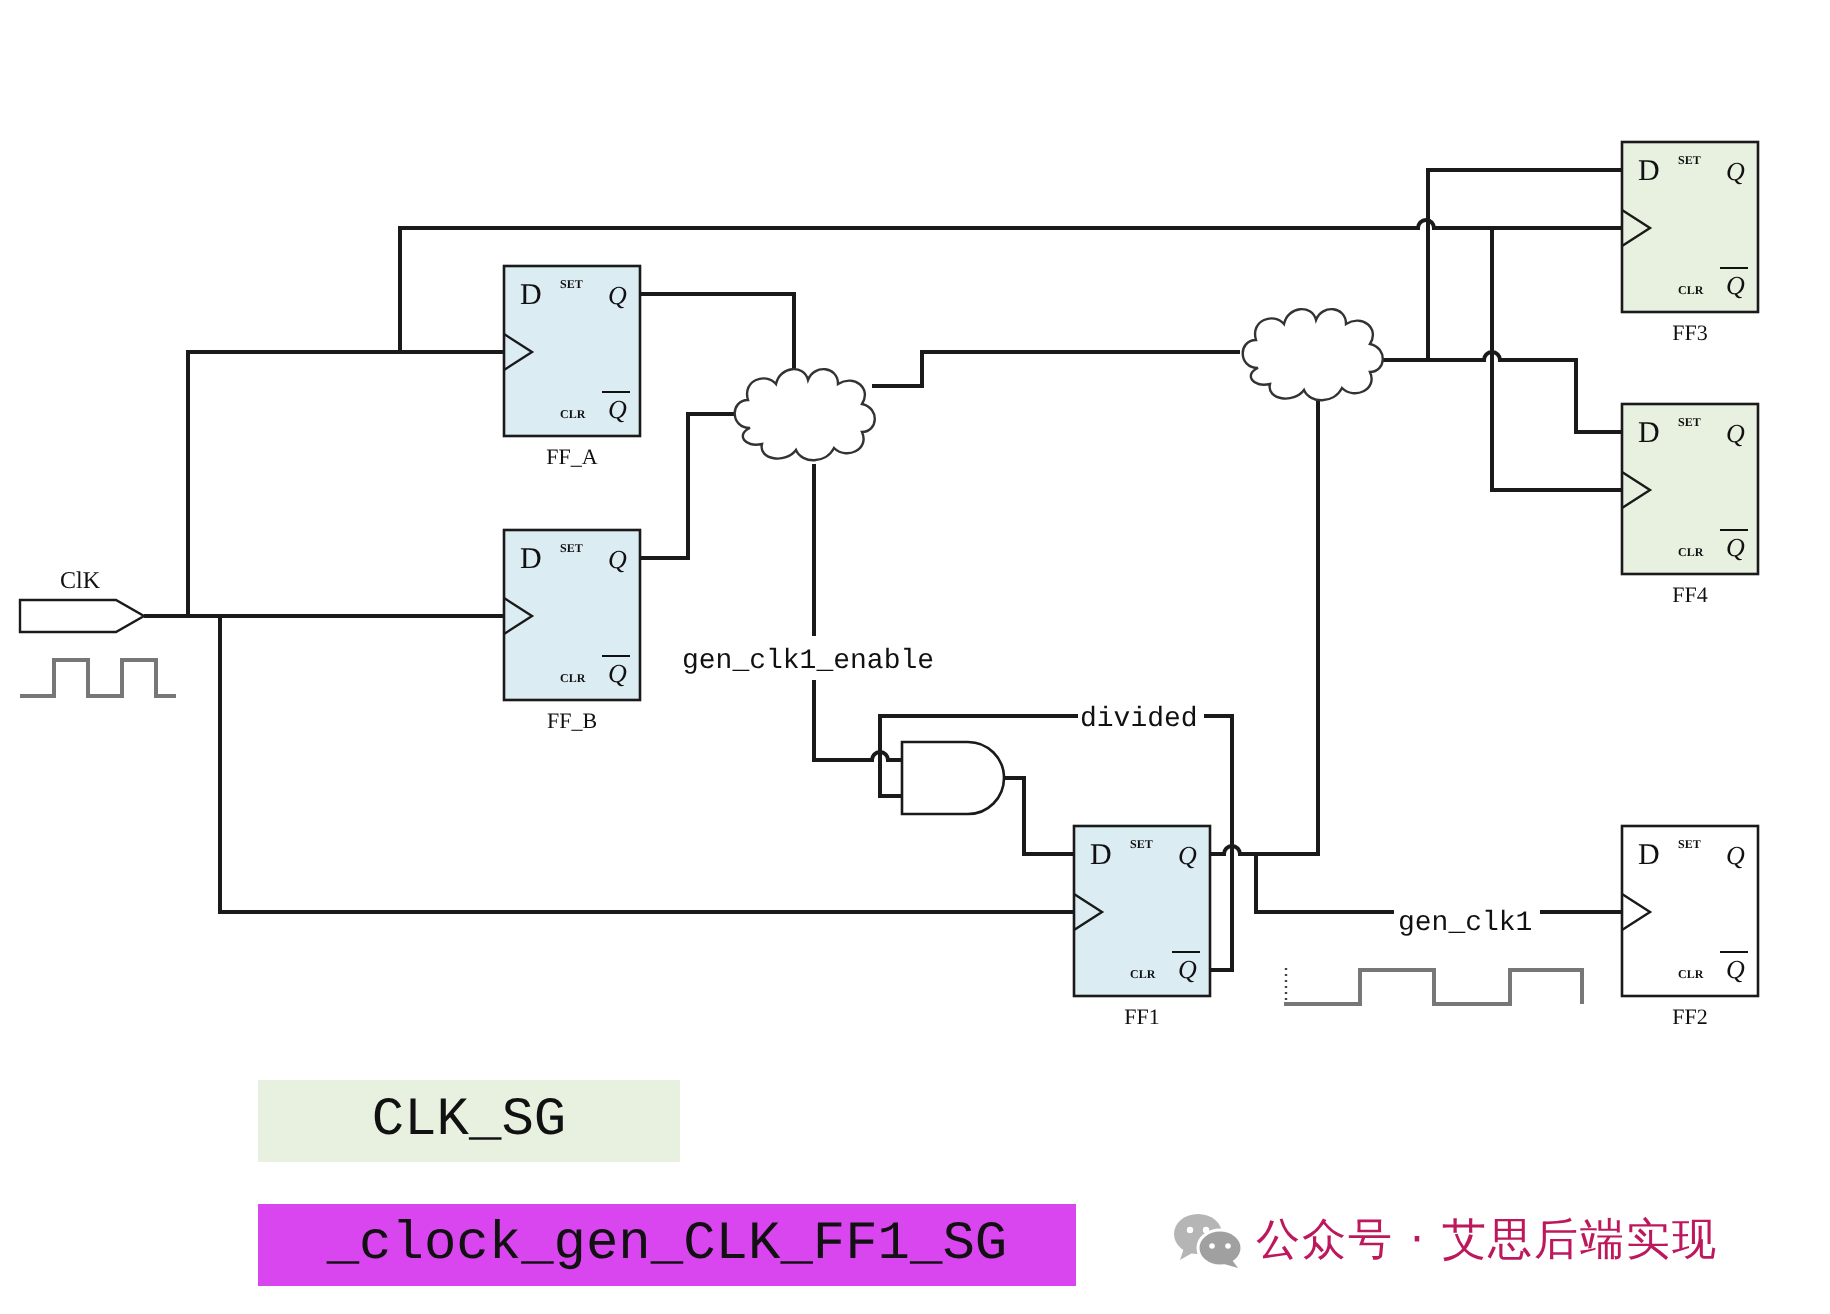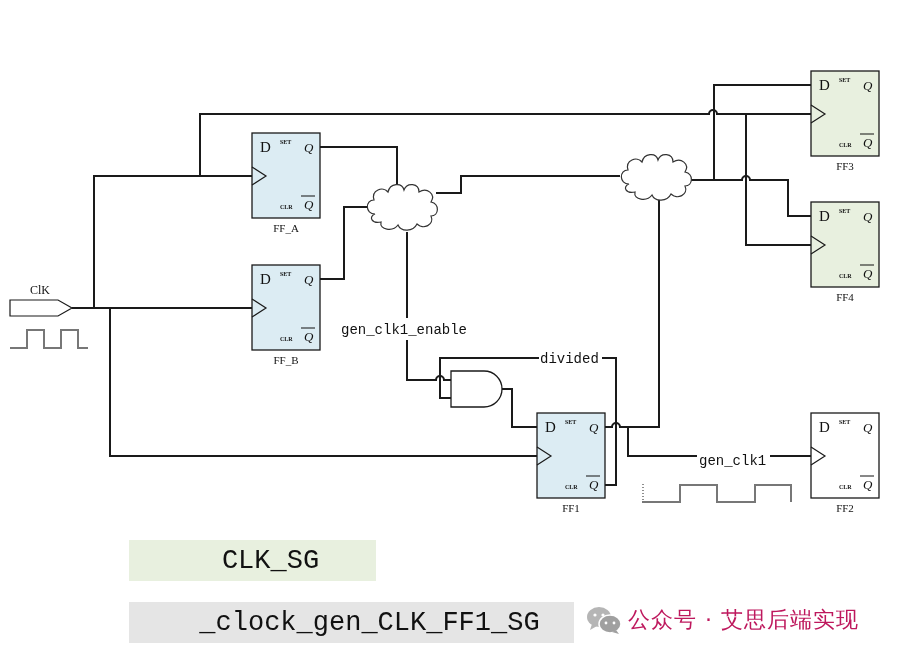--- a/index.html
+++ b/index.html
@@ -8,21 +8,21 @@
     .wire { stroke: #1a1a1a; stroke-width: 2; fill: none; }
     .thin { stroke: #444; stroke-width: 1.2; fill: none; }
     .wave { stroke: #777; stroke-width: 2; fill: none; }
     .ff-body { stroke: #1a1a1a; stroke-width: 1.3; }
     .pin-big { font-family: "Liberation Serif", serif; font-size: 15px; fill: #111; }
     .pin-q { font-family: "Liberation Serif", serif; font-style: italic; font-size: 13px; fill: #111; }
     .pin-small { font-family: "Liberation Serif", serif; font-size: 6px; font-weight: bold; fill: #111; }
     .ff-name { font-family: "Liberation Serif", serif; font-size: 11px; fill: #111; }
     .net-label { font-family: "Liberation Mono", monospace; font-size: 14px; fill: #111; }
     .clk-label { font-family: "Liberation Serif", serif; font-size: 12px; fill: #111; }
-    .legend-box { position: absolute; display: flex; align-items: center; justify-content: center; font-family: "Liberation Mono", "DejaVu Sans Mono", monospace; color: #111; padding-left: 36px; }
+    .legend-box { position: absolute; display: flex; align-items: center; justify-content: center; font-family: "Liberation Mono", "DejaVu Sans Mono", monospace; color: #111; }
     #legend-clk-sg { left: 129px; top: 540px; width: 211px; height: 41px; font-size: 27px; }
     #legend-ff1-sg { left: 129px; top: 602px; width: 409px; height: 41px; font-size: 27px; }
     #watermark { position: absolute; left: 586px; top: 604px; height: 32px; display: flex; align-items: center; gap: 6px; color: #be185d; font-family: "DejaVu Sans", sans-serif; font-size: 22px; letter-spacing: 1px; }
     #watermark svg { display: block; }
   </style>
 </head>
 <body>
 
 <svg id="diagram" width="915" height="657" viewBox="0 0 915 657" xmlns="http://www.w3.org/2000/svg">
   <defs>
@@ -150,21 +150,21 @@
 
   <text class="net-label" x="341" y="334">gen_clk1_enable</text>
   <text class="net-label" x="540" y="363">divided</text>
   <text class="net-label" x="699" y="465">gen_clk1</text>
 
   <path class="wave" d="M642,502 L680,502 L680,485 L717,485 L717,502 L755,502 L755,485 L791,485 L791,502"></path>
   <path class="thin" stroke-dasharray="1,2" d="M643,484 L643,500"></path>
 </svg>
 
 <div id="legend-clk-sg" class="legend-box" style="background: rgb(232, 240, 223);">CLK_SG</div>
-<div id="legend-ff1-sg" class="legend-box" style="background: #e5e5e5;">_clock_gen_CLK_FF1_SG</div>
+<div id="legend-ff1-sg" class="legend-box" style="background: #d946ef;">_clock_gen_CLK_FF1_SG</div>
 
 <div id="watermark">
   <svg width="36" height="30" viewBox="0 0 36 30">
     <ellipse cx="13" cy="12" rx="12" ry="10" fill="#b5b5b5"></ellipse>
     <path d="M6,19 L4,25 L11,21 Z" fill="#b5b5b5"></path>
     <ellipse cx="24" cy="19" rx="11" ry="9" fill="#a0a0a0" stroke="#fff" stroke-width="1.5"></ellipse>
     <path d="M30,25 L33,29 L26,27 Z" fill="#a0a0a0"></path>
     <circle cx="9" cy="10" r="1.6" fill="#fff"></circle>
       <circle cx="17" cy="10" r="1.6" fill="#fff"></circle>
     <circle cx="20" cy="18" r="1.4" fill="#fff"></circle>

